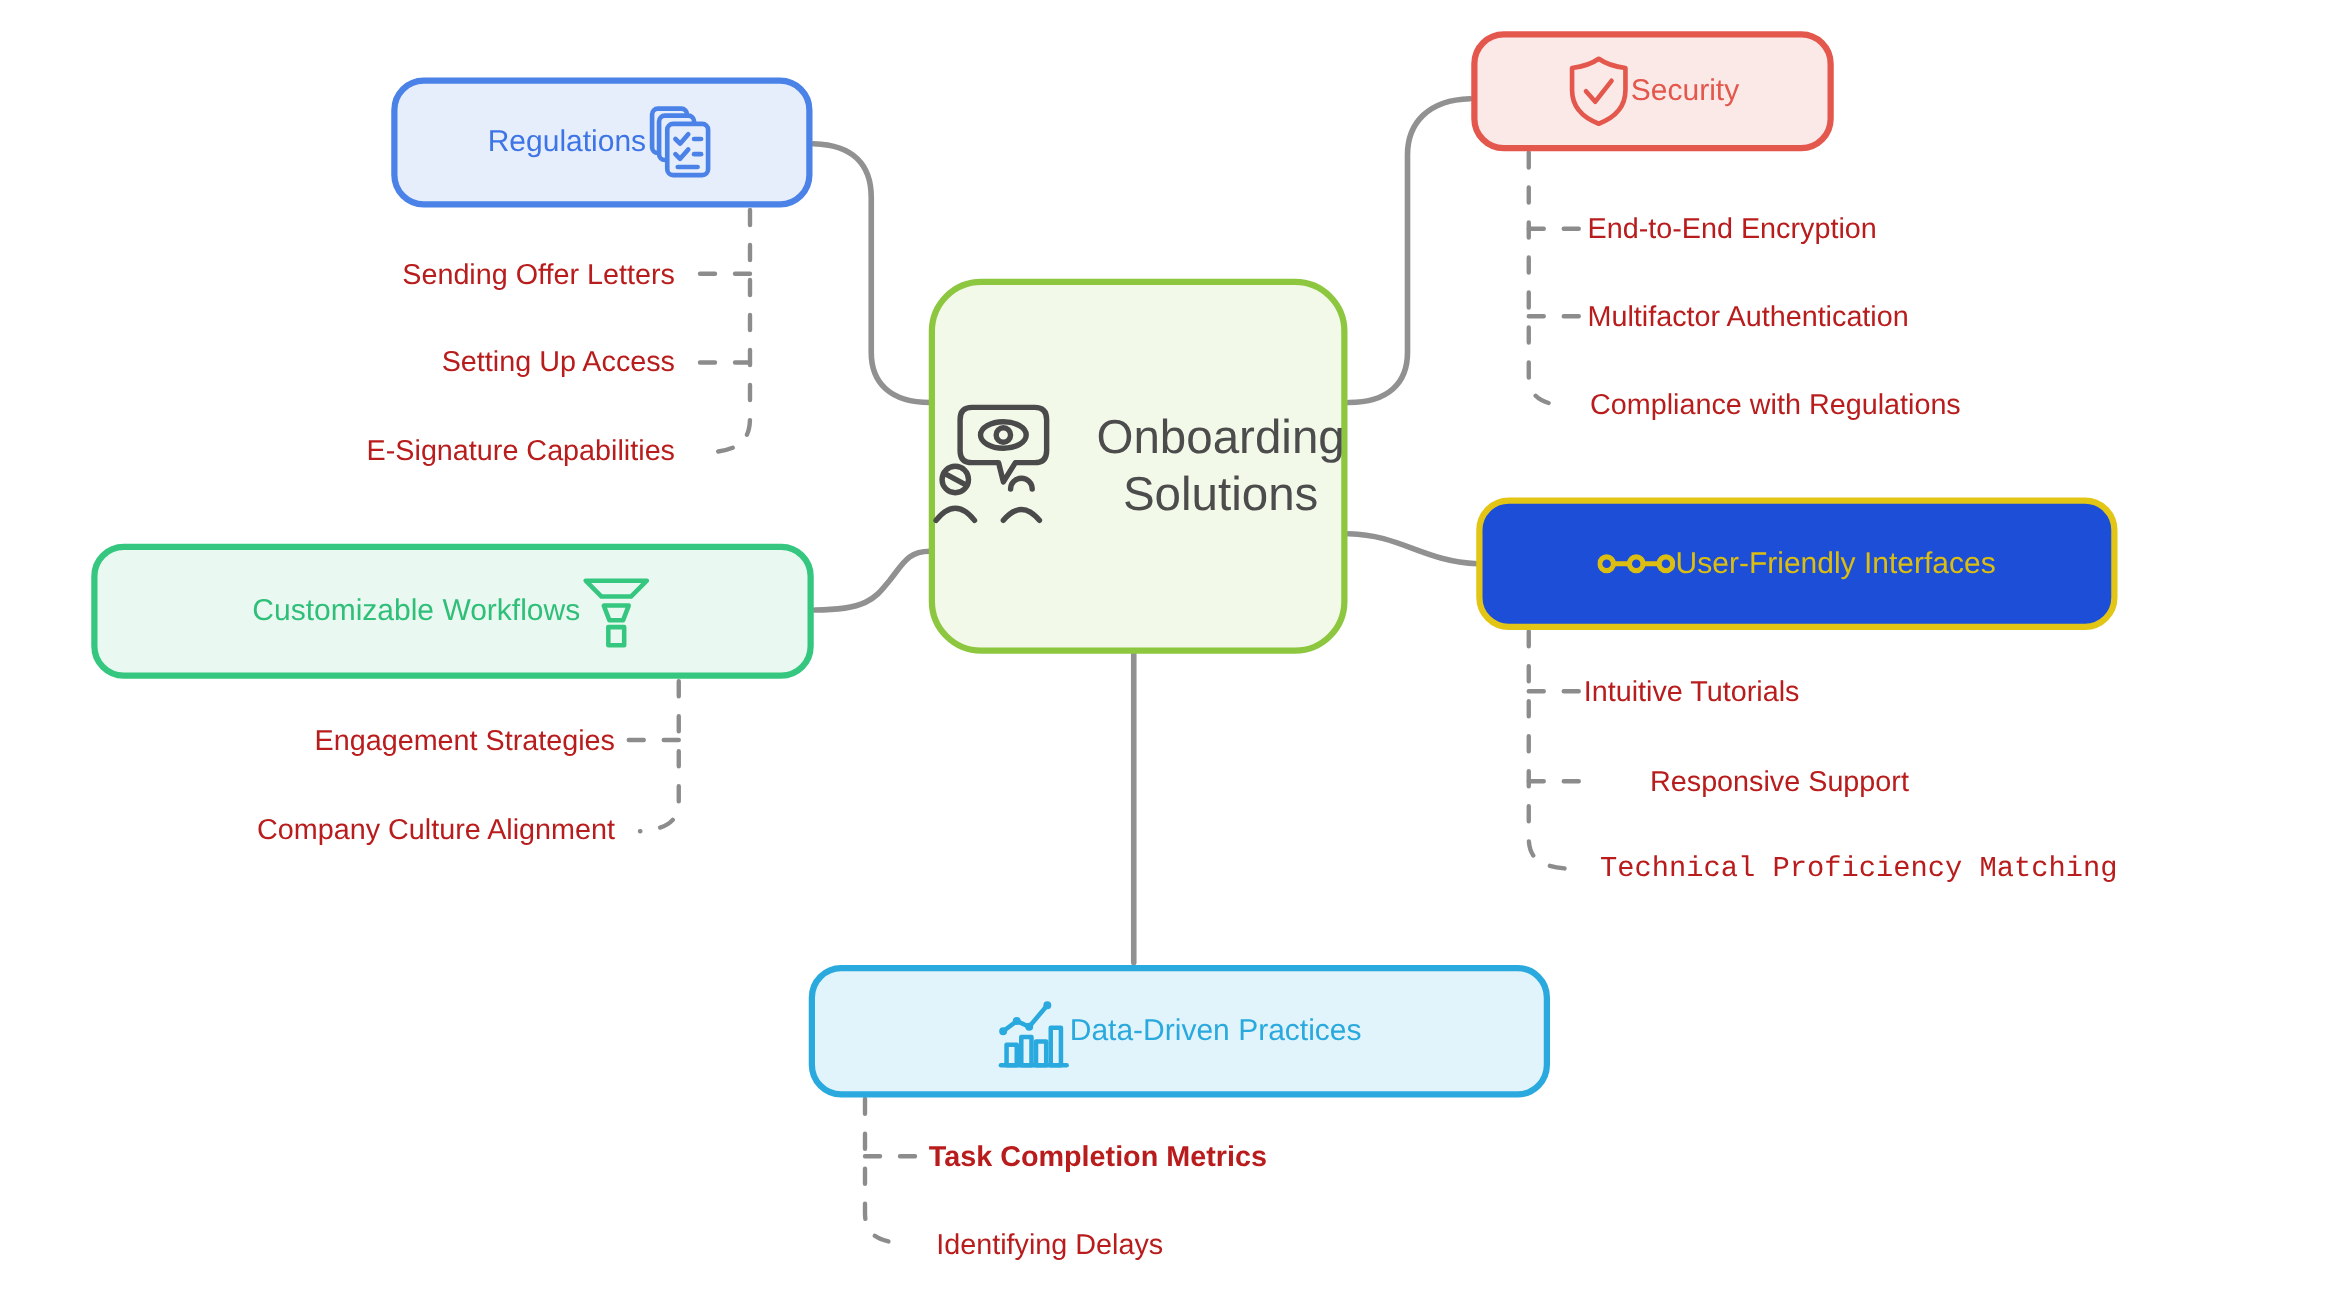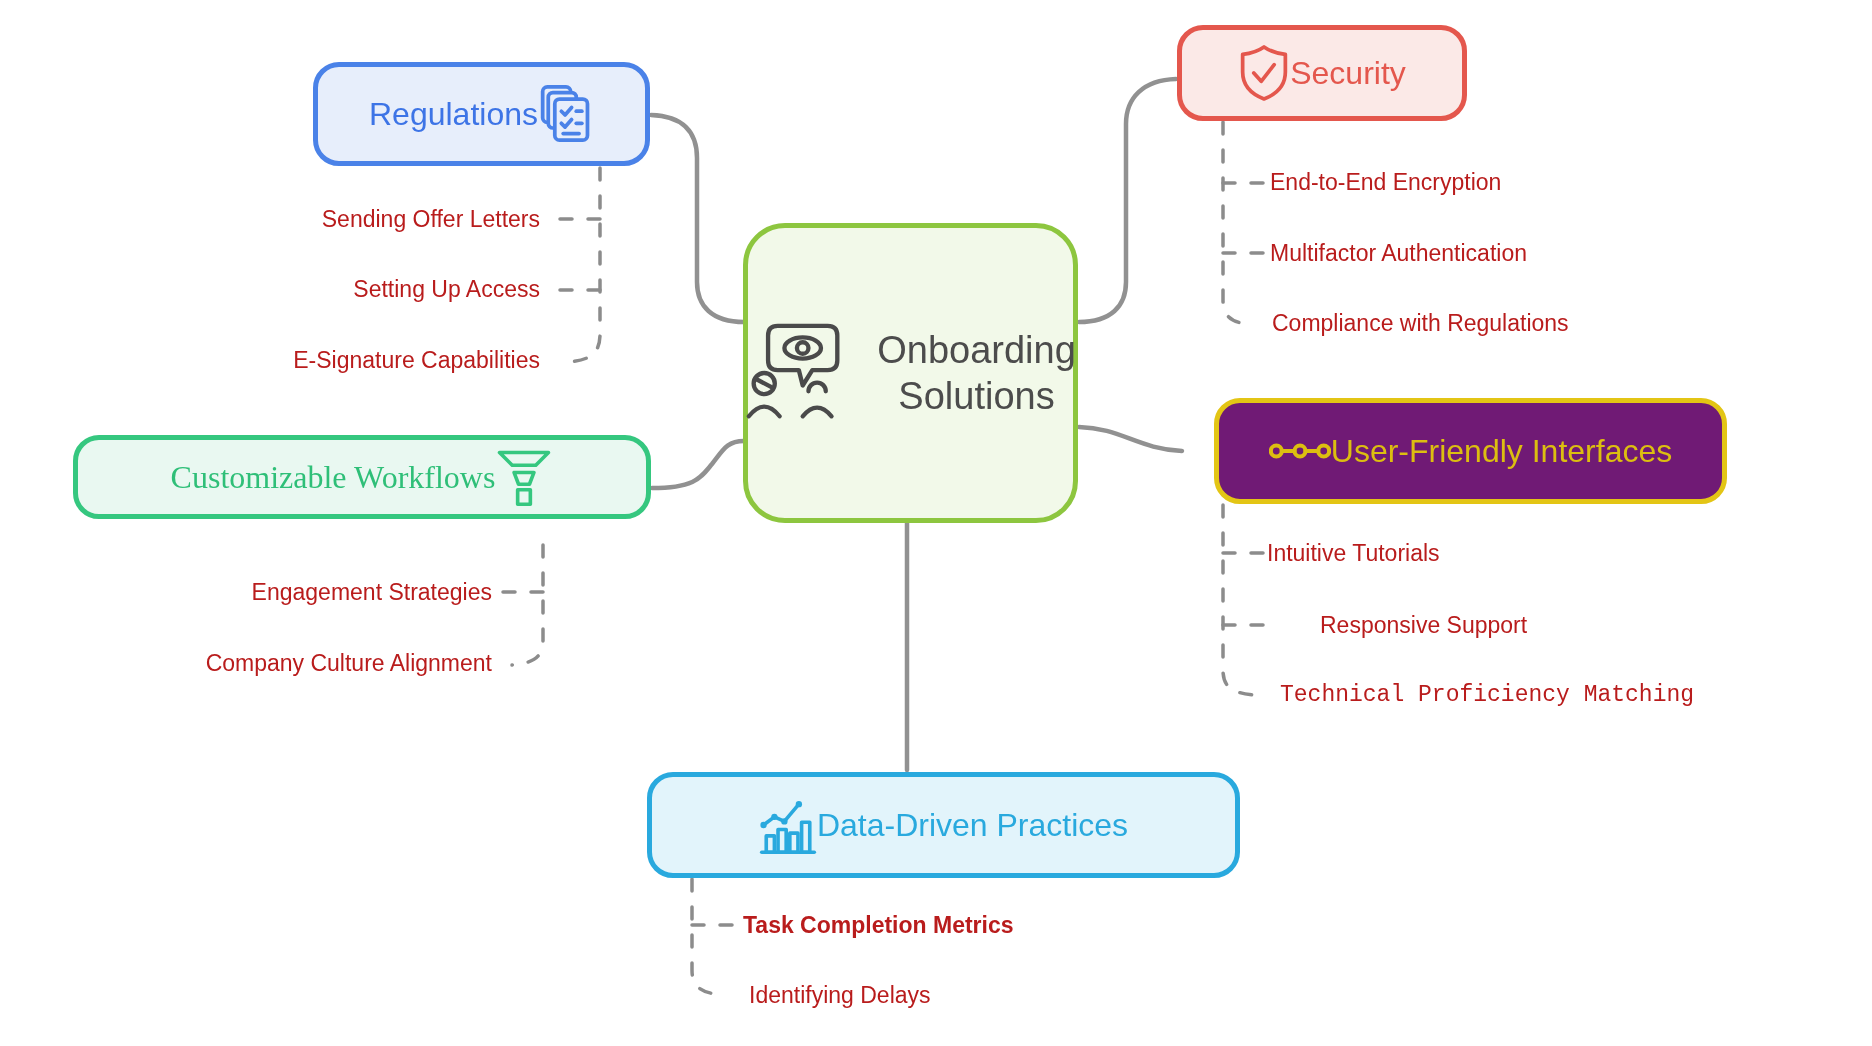--- a/index.html
+++ b/index.html
@@ -6,27 +6,27 @@
   .canvas {
     position:relative; width:1872px; height:1046px; background:#ffffff;
     font-family:"Liberation Sans", sans-serif; overflow:hidden; color:#4C4C4C;
   }
   svg.wires { position:absolute; left:0; top:0; width:1872px; height:1046px; }
   .wire  { stroke:#919191; stroke-width:4.5; fill:none; stroke-linecap:round; }
   .dwire { stroke:#8C8C8C; stroke-width:3.5; fill:none; stroke-linecap:round; stroke-dasharray:12 16; }
   .node {
     position:absolute; box-sizing:border-box; border:5px solid; border-radius:26px;
     display:flex; align-items:center; justify-content:center; gap:0;
-    font-size:32px; white-space:nowrap;
+    font-size:24px; white-space:nowrap;
   }
   .node .icon { display:flex; align-items:center; }
   .node-automation { left:313px; top:62px;  width:337px; height:104px; border-color:#4A82E8; background:#E7EEFB; color:#3D74E6; }
-  .node-workflows  { left:73px;  top:435px; width:578px; height:84px; border-color:#35C77F; background:#E9F8F1; color:#2FBF78;font-family:Liberation Serif, serif; }
+  .node-workflows  { left:73px;  top:435px; width:578px; height:108px; border-color:#35C77F; background:#E9F8F1; color:#2FBF78; }
   .node-security   { left:1177px;top:25px;  width:290px; height:96px;  border-color:#E4574D; background:#FBE9E7; color:#E4574D; }
-  .node-ufi        { left:1181px;top:398px; width:513px; height:106px; border-color:#E3C515; background:#701a75; color:#DCBE10;margin-left:33px; }
+  .node-ufi        { left:1181px;top:398px; width:513px; height:106px; border-color:#E3C515; background:#1d4ed8; color:#DCBE10; }
   .node-ddp        { left:647px; top:772px; width:593px; height:106px; border-color:#29A9DE; background:#E2F4FB; color:#29A9DE; }
   .node-center {
     left:743px; top:223px; width:335px; height:300px; border-color:#8DC63F; background:#F2F9E9;
     color:#4C4C4C; border-radius:42px; flex-direction:row; gap:32px; font-size:38px;
   }
   .center-label { text-align:center; line-height:46px; }
   .subitem {
     position:absolute; font-size:23px; line-height:42px; white-space:nowrap; color:#b91c1c;
   }
 </style>

